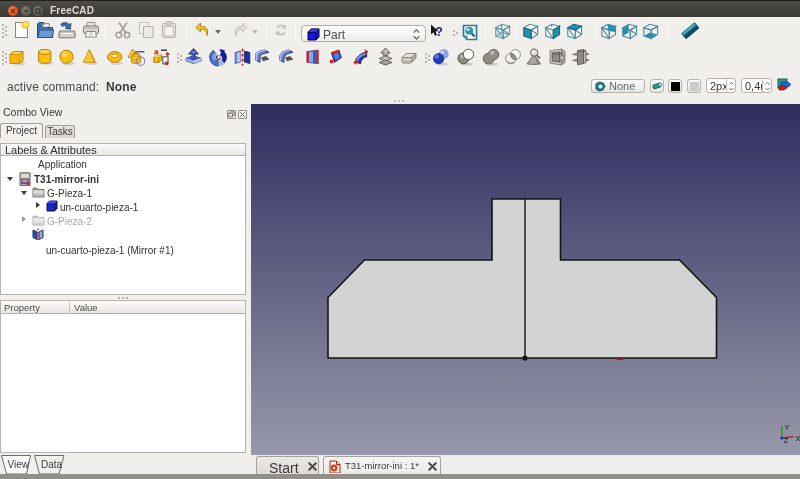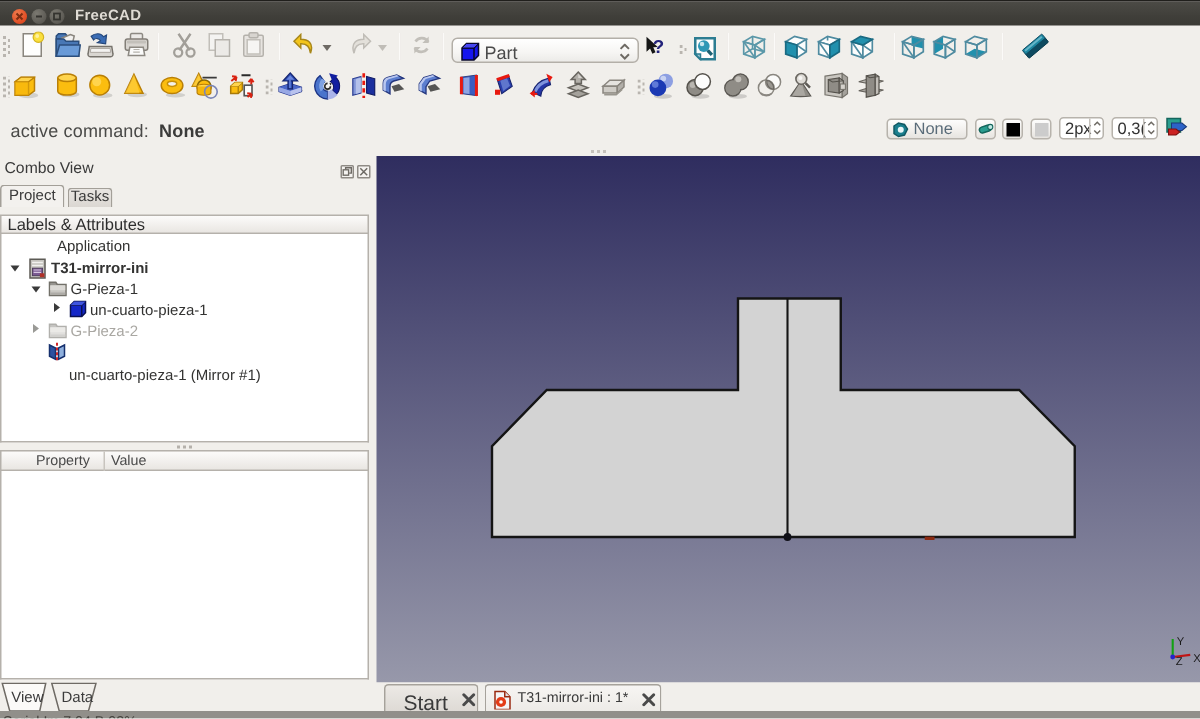--- a/index.html
+++ b/index.html
@@ -513,21 +513,21 @@
     <div class="btn" style="left:706px; top:6px; width:30px; height:15px; background:#fff;">
       <span style="position:absolute;left:3px;top:1px;font-size:11px;color:#333;">2px</span>
       <div style="position:absolute;right:0px;top:0px;width:9px;height:13px;border-left:1px solid #c5c1bb;">
         <svg width="9" height="13" viewBox="0 0 9 13">
             <path d="M2.5 4.5 L4.5 2.5 L6.5 4.5 M2.5 8 L4.5 10 L6.5 8" fill="none" stroke="#6e6a64"></path>
           </svg>
       </div>
     </div>
 
     <div class="btn" style="left:741px; top:6px; width:31px; height:15px; background:#fff;">
-      <span style="position:absolute;left:3px;top:1px;font-size:11px;color:#333;">0,3(</span>
+      <span style="position:absolute;left:3px;top:1px;font-size:11px;color:#333;">0,4(</span>
       <div style="position:absolute;right:0px;top:0px;width:9px;height:13px;border-left:1px solid #c5c1bb;">
         <svg width="9" height="13" viewBox="0 0 9 13">
             <path d="M2.5 4.5 L4.5 2.5 L6.5 4.5 M2.5 8 L4.5 10 L6.5 8" fill="none" stroke="#6e6a64"></path>
           </svg>
       </div>
     </div>
 
     <svg class="ticon" style="left:777px;top:6px;" width="15" height="15" viewBox="0 0 15 15">
       <rect x="1" y="1" width="9" height="9" fill="#2a9d8f" stroke="#14665c"></rect>
       <path d="M4 4 h7 l0 0 3 2.5 -3 2.5 0 0 h-7 z" fill="#2c62c8" stroke="#1a3a78" stroke-width="0.7"></path>
@@ -592,21 +592,21 @@
 
       <svg class="ticon" style="left:31px; top:72px;" width="12" height="13" viewBox="0 0 12 13">
         <path d="M1 2 L5 4 V11.5 L1 9.5 Z" fill="#2c50a0" stroke="#16306e"></path>
         <path d="M11 2 L7 4 V11.5 L11 9.5 Z" fill="#8fb0dd" stroke="#16306e"></path>
         <path d="M6 0.5 V12.5" stroke="#cc1111" stroke-width="1.2" stroke-dasharray="2 1.2"></path>
       </svg>
       <div class="trow" style="left:45px; top:89px; font-weight:normal;">un-cuarto-pieza-1 (Mirror #1)</div>
     </div>
     <div style="position:absolute;left:118px;top:199px;width:12px;height:2px;background:repeating-linear-gradient(90deg,#b5b1ab 0 2px,transparent 2px 4px);"></div>
     <div id="prop-hdr">
-      <span style="position:absolute;left:23px;top:1px;">Property</span>
+      <span style="position:absolute;left:3px;top:1px;">Property</span>
       <span style="position:absolute;left:73px;top:1px;text-align:center;">Value</span>
       <div style="position:absolute;left:68px;top:0;width:1px;height:13px;background:#c8c4be;"></div>
     </div>
     <div id="prop-body"></div>
     <svg style="position:absolute; left:0px; top:357px;" width="70" height="21" viewBox="0 0 70 21">
       <path d="M1.5 0.5 L30.5 0.5 L26.5 19 L6.5 19 Z" fill="#fbfaf8" stroke="#6e6a64"></path>
       <path d="M34.5 0.5 L64 0.5 L59 19 L39.5 19 Z" fill="#f1efeb" stroke="#6e6a64"></path>
       <text x="7.5" y="13" font-size="10" fill="#3b3b3b" font-family="Liberation Sans">View</text>
       <text x="41" y="13" font-size="10" fill="#3b3b3b" font-family="Liberation Sans">Data</text>
     </svg>

